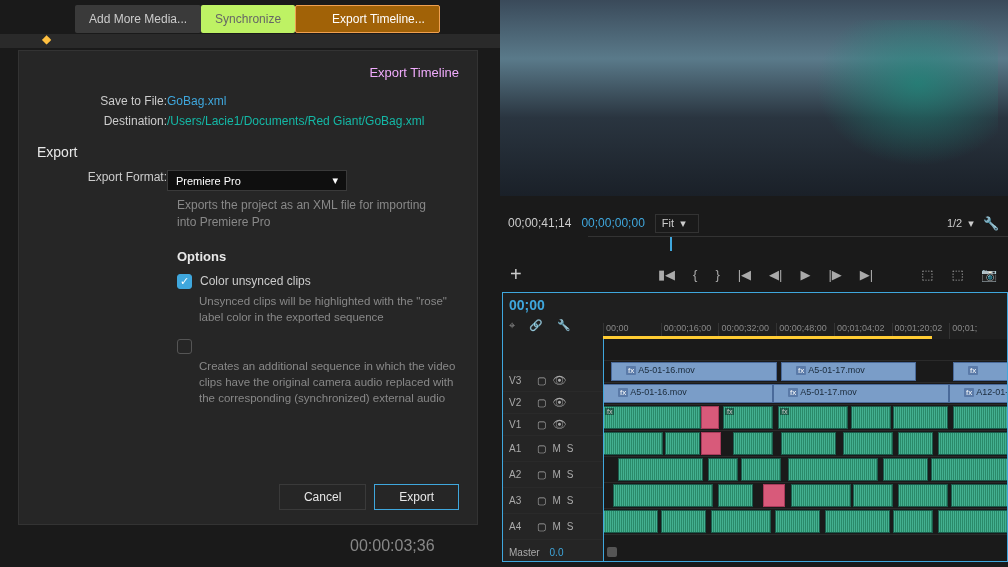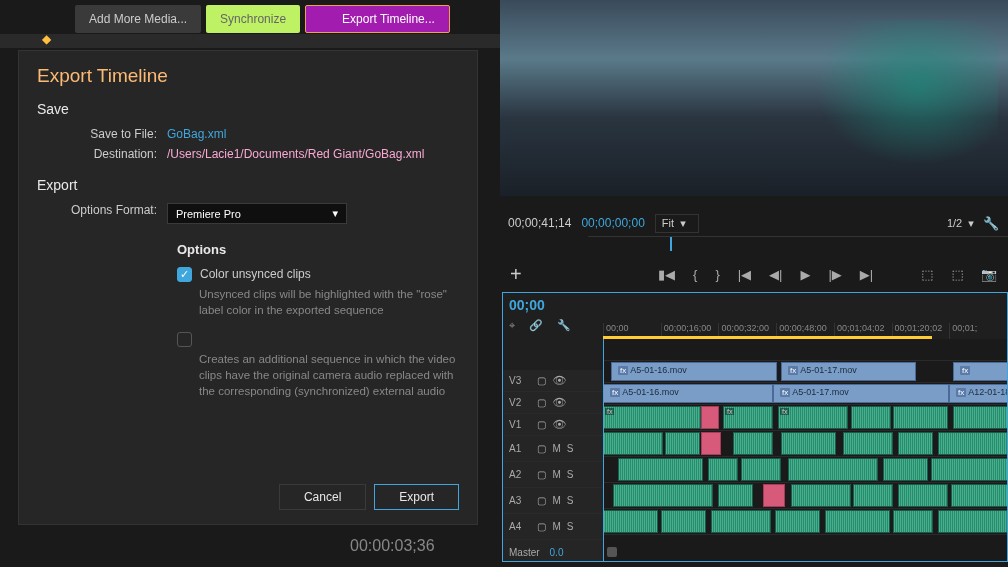--- a/index.html
+++ b/index.html
@@ -1,34 +1,34 @@
 <!DOCTYPE html>
 <html><head>
 <meta charset="utf-8">
 <style>
 * { margin: 0; padding: 0; box-sizing: border-box; font-family: Arial, sans-serif; }
 body { background: #1a1a1a; width: 1008px; height: 567px; overflow: hidden; position: relative; color: #ccc; }
 
 
-.top-toolbar { position: absolute; top: 5px; left: 75px; display: flex; gap: 5px; }
+.top-toolbar { position: absolute; top: 5px; left: 75px; display: flex; }
 .top-btn { padding: 6px 14px; background: #3a3a3a; color: #ccc; border: none; font-size: 12px; cursor: pointer; border-radius: 2px; }
-.top-btn.highlight { background: #a21caf; color: #fff; border: 1px solid #f0a050; padding-left: 36px; }
+.top-btn.highlight { background: #a16207; color: #fff; border: 1px solid #f0a050; padding-left: 36px; }
 .top-btn.dim { background: #bef264; color: #666; }
 
 
 .ruler-bar { position: absolute; top: 34px; left: 0; width: 500px; height: 14px; background: #2a2a2a; }
 .playhead-marker { position: absolute; top: 32px; left: 42px; color: #ffc040; font-size: 12px; }
 
 
 .modal { position: absolute; top: 50px; left: 18px; width: 460px; height: 475px; background: #262626; border: 1px solid #333; padding: 14px 18px; }
-.modal-title { text-align: left; font-size: 19px; color: #fdba74; margin-bottom: 14px; }
+.modal-title { text-align: right; font-size: 13px; color: #f0abfc; margin-bottom: 14px; }
 .section-h { font-size: 14px; color: #e8e8e8; margin: 6px 0 10px 0; font-weight: normal; }
 .form-row { display: flex; margin-bottom: 6px; font-size: 12px; }
-.form-label { width: 130px; text-align: right; padding-right: 10px; color: #ccc; }
-.form-val { color: #f9a8d4; }
+.form-label { width: 130px; text-align: right; color: #ccc; }
+.form-val { color: #14b8a6; }
 .form-val.accent { color: #3fa7dd; }
 .dropdown { background: #0f0f0f; border: 1px solid #3a3a3a; padding: 3px 8px; width: 180px; display: flex; justify-content: space-between; align-items: center; font-size: 11px; color: #fff; }
 .desc { color: #888; font-size: 12px; margin-left: 140px; line-height: 1.4; max-width: 260px; }
 .options-h { color: #e8e8e8; font-size: 13px; margin: 18px 0 10px 140px; font-weight: bold; }
 .check-row { display: flex; align-items: flex-start; margin-left: 140px; margin-bottom: 4px; font-size: 12px; gap: 8px; }
 .checkbox { width: 15px; height: 15px; border-radius: 3px; border: 1px solid #555; display: flex; align-items: center; justify-content: center; font-size: 11px; }
 .checkbox.checked { background: #3fa7dd; border-color: #3fa7dd; color: #fff; }
 .check-label { color: #ccc; font-size: 12px; }
 .check-desc { color: #888; font-size: 11.5px; margin-left: 162px; line-height: 1.4; max-width: 260px; margin-bottom: 14px; }
 .modal-footer { position: absolute; bottom: 14px; right: 18px; display: flex; gap: 8px; }
@@ -76,21 +76,21 @@
 .tl-tracks-content { flex: 1; position: relative; background: #1a1a1a; overflow: hidden; }
 
 .track-label { height: 22px; display: flex; align-items: center; padding: 0 6px; gap: 6px; font-size: 10px; color: #aaa; border-bottom: 1px solid #2a2a2a; background: #252525; }
 .track-label.audio { height: 26px; }
 .track-name { width: 22px; }
 .track-ico { font-size: 10px; color: #aaa; }
 .eye { font-size: 11px; }
 
 .track-row { position: absolute; left: 0; right: 0; height: 22px; border-bottom: 1px solid #2a2a2a; }
 .track-row.audio { height: 26px; }
-.clip { position: absolute; top: 1px; bottom: 1px; background: #7a9dc8; border: 1px solid #4a6a9a; font-size: 9px; color: #1a2a3a; padding: 2px 6px; overflow: hidden; white-space: nowrap; }
+.clip { position: absolute; top: 1px; bottom: 1px; background: #7a9dc8; border: 1px solid #4a6a9a; font-size: 9px; color: #1a2a3a; padding: 2px 14px; overflow: hidden; white-space: nowrap; }
 .clip .fxbadge { display: inline-block; background: #5a7aa8; color: #fff; font-size: 8px; padding: 0 2px; border-radius: 1px; margin-right: 2px; }
 .aclip { position: absolute; top: 1px; bottom: 1px; background: #2a8a6a; border: 1px solid #1a5a4a; overflow: hidden; }
 .aclip.pink { background: #d85a7a; border-color: #a83a5a; }
 .awave { position: absolute; inset: 0; background: repeating-linear-gradient(90deg, #4aba9a 0px, #4aba9a 1px, transparent 1px, transparent 2px); opacity: 0.8; }
 .aclip .fxbadge { position: absolute; top: 1px; left: 1px; background: rgba(0,0,0,0.4); color: #ccc; font-size: 7px; padding: 0 2px; }
 
 .tl-playhead-line { position: absolute; top: 0; bottom: 0; left: 0; width: 1px; background: #3fa7dd; z-index: 5; }
 
 .master-row { position: absolute; bottom: 0; left: 0; width: 100px; height: 18px; background: #252525; display: flex; align-items: center; padding: 0 6px; font-size: 10px; color: #aaa; gap: 10px; }
 .master-val { color: #3fa7dd; }
@@ -104,38 +104,38 @@
   <button class="top-btn">Add More Media...</button>
   <button class="top-btn dim">Synchronize</button>
   <button class="top-btn highlight">Export Timeline...</button>
 </div>
 <div class="ruler-bar"></div>
 <div class="playhead-marker">◆</div>
 
 <div class="modal">
   <div class="modal-title">Export Timeline</div>
 
-  <div class="section-h">Save</div>
   <div class="form-row">
     <div class="form-label">Save to File:</div>
     <div class="form-val accent">GoBag.xml</div>
   </div>
   <div class="form-row">
     <div class="form-label">Destination:</div>
     <div class="form-val">/Users/Lacie1/Documents/Red Giant/GoBag.xml</div>
   </div>
 
   <div class="section-h" style="margin-top:16px">Export</div>
   <div class="form-row">
-    <div class="form-label">Options Format:</div>
+    <div class="form-label">Export Format:</div>
     <div class="dropdown">
       <span>Premiere Pro</span>
       <span>▾</span>
     </div>
   </div>
+  <div class="desc">Exports the project as an XML file for importing into Premiere Pro</div>
 
   <div class="options-h">Options</div>
 
   <div class="check-row">
     <div class="checkbox checked">✓</div>
     <div class="check-label">Color unsynced clips</div>
   </div>
   <div class="check-desc">Unsynced clips will be highlighted with the "rose" label color in the exported sequence</div>
 
   <div class="check-row">

